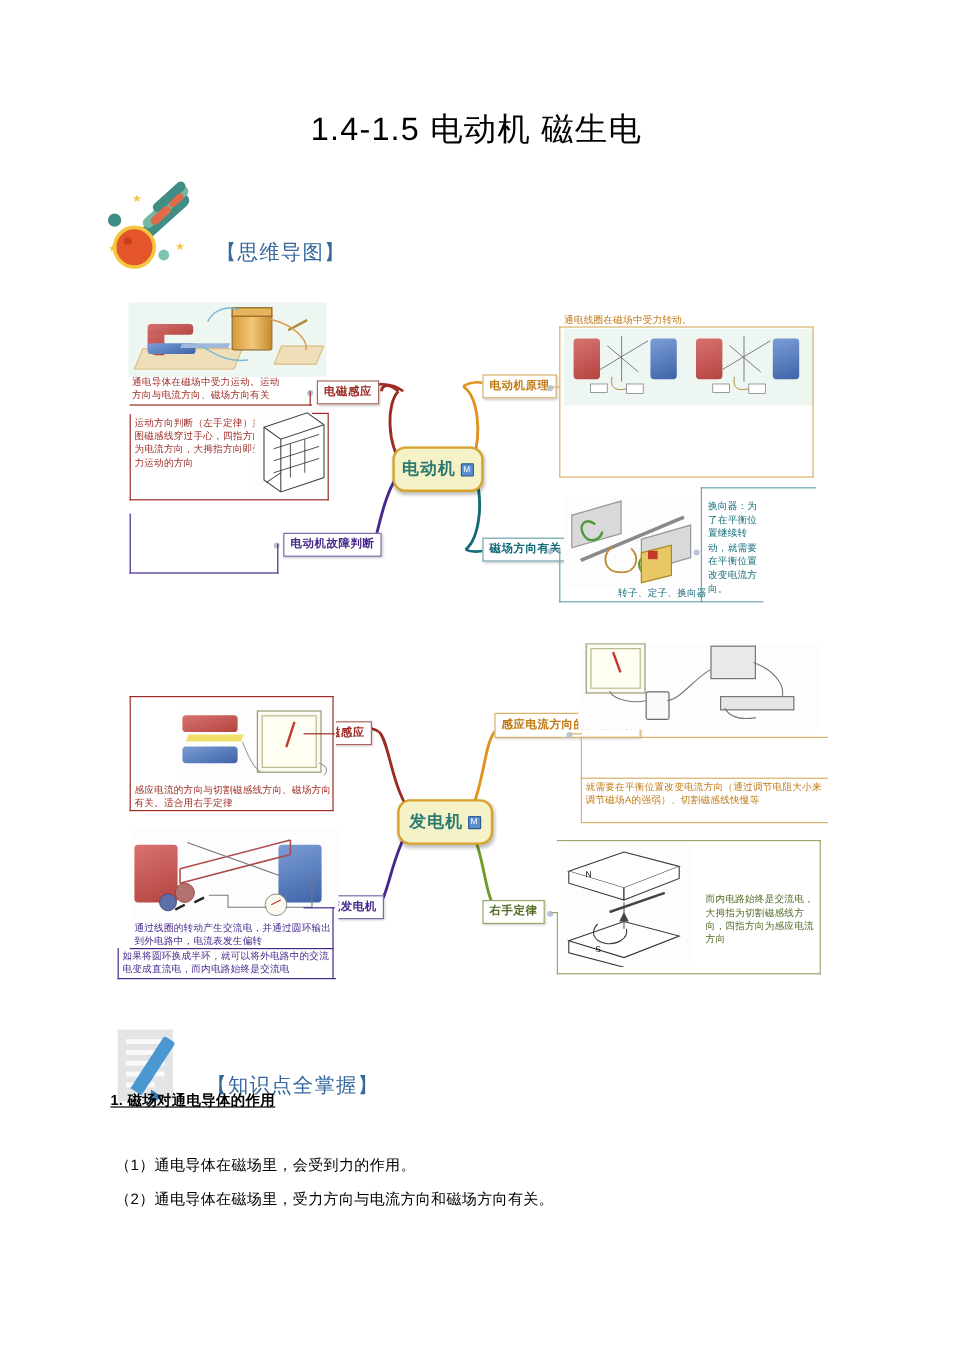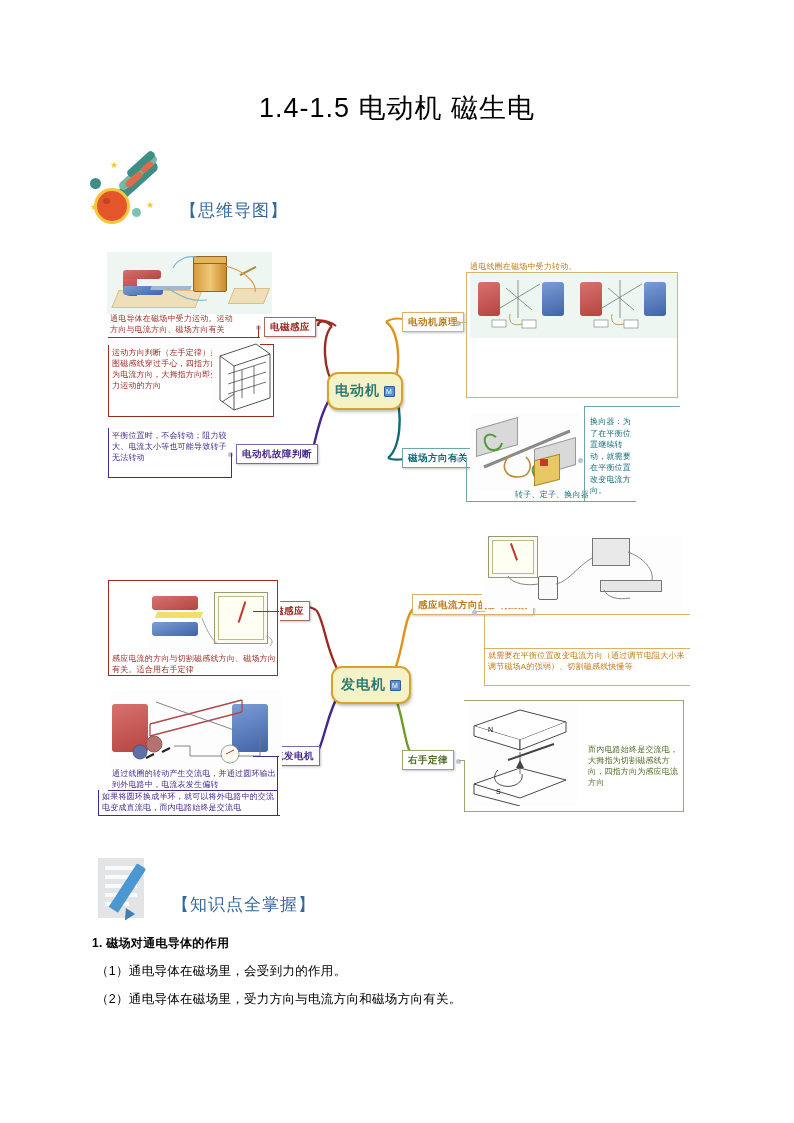--- a/index.html
+++ b/index.html
@@ -188,21 +188,20 @@
         <path d="M10,62 L22,54" stroke="#333" stroke-width=".8"></path>
       </svg>
     </div>
     <div class="rule" style="left:108px;top:345px;width:1.4px;height:72px;"></div>
     <div class="rule" style="left:108px;top:416px;width:166px;height:1.4px;"></div>
     <div class="rule" style="left:273px;top:345px;width:1.4px;height:72px;"></div>
     <div class="rule" style="left:260px;top:344px;width:14px;height:1.4px;"></div>
 
     <div class="branch-label bl-purple" style="left:236px;top:444px;">电动机故障判断</div>
     <div class="dot" style="left:228px;top:452px;"></div>
-    <div class="note n-purple" style="left:112px;top:430px;width:120px;">平衡位置时，不会转动；阻力较大、电流太小等也可能导致转子无法转动</div>
     <div class="rule" style="left:108px;top:428px;width:1.4px;height:50px;background:#46288c;"></div>
     <div class="rule" style="left:108px;top:477px;width:124px;height:1.4px;background:#46288c;"></div>
     <div class="rule" style="left:231px;top:453px;width:1.4px;height:25px;background:#46288c;"></div>
 
     <div class="branch-label bl-orange" style="left:402px;top:312px;">电动机原理</div>
     <div class="dot" style="left:456px;top:321px;"></div>
     <div class="note n-orange" style="left:470px;top:261px;width:200px;">通电线圈在磁场中受力转动。</div>
 
     <div class="ill eefaf6" style="left:470px;top:274px;width:208px;height:64px;">
       <div class="mag-red" style="left:8px;top:8px;width:22px;height:34px;"></div>
@@ -387,17 +386,17 @@
         <i style="top:26px;width:32px;"></i>
         <i style="top:35px;width:32px;"></i>
         <i style="top:44px;width:24px;"></i>
       </div>
       <div class="pen"></div>
       <div class="nib"></div>
     </div>
     <div class="sec-label" style="margin:0 0 6px 10px;">【知识点全掌握】</div>
   </div>
 
-  <div class="kp b" style="left:92px;top:930px;">1. 磁场对通电导体的作用</div>
+  <div class="kp b" style="left:92px;top:904px;text-decoration:underline;">1. 磁场对通电导体的作用</div>
   <div class="kp" style="left:96px;top:958px;text-align:right;">（1）通电导体在磁场里，会受到力的作用。</div>
   <div class="kp" style="left:96px;top:986px;">（2）通电导体在磁场里，受力方向与电流方向和磁场方向有关。</div>
 
 </div>
 
 </body></html>

